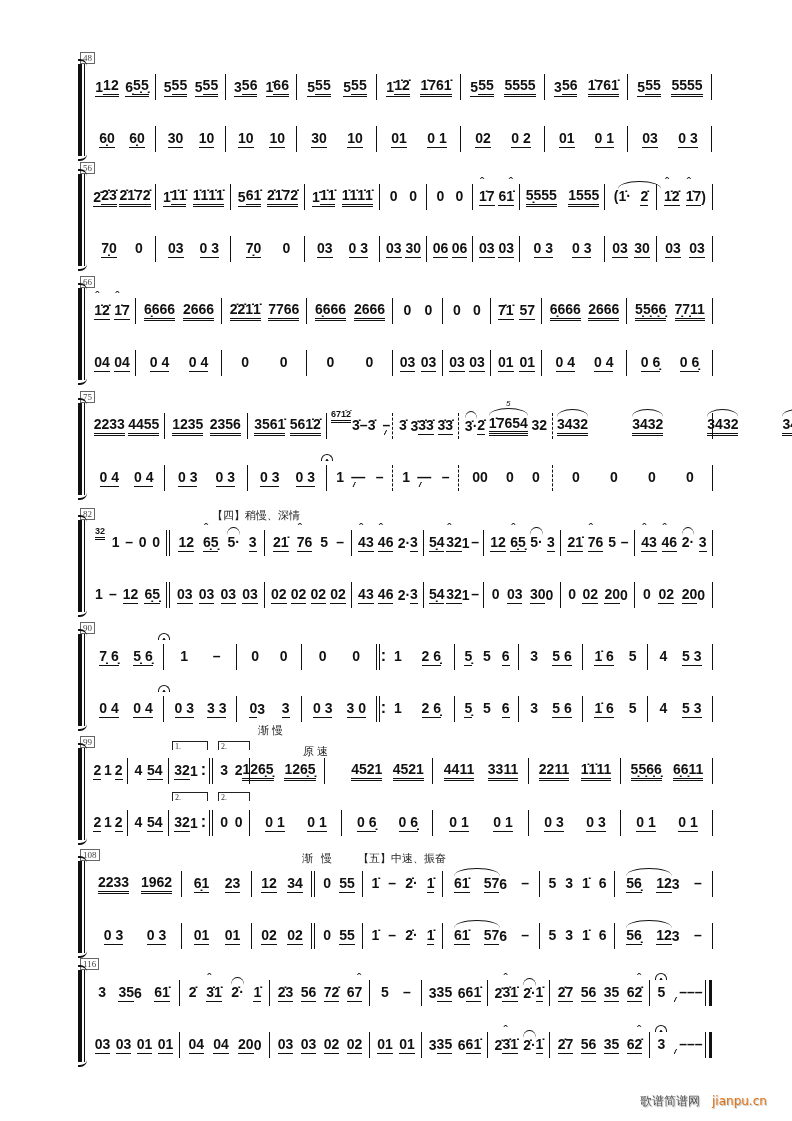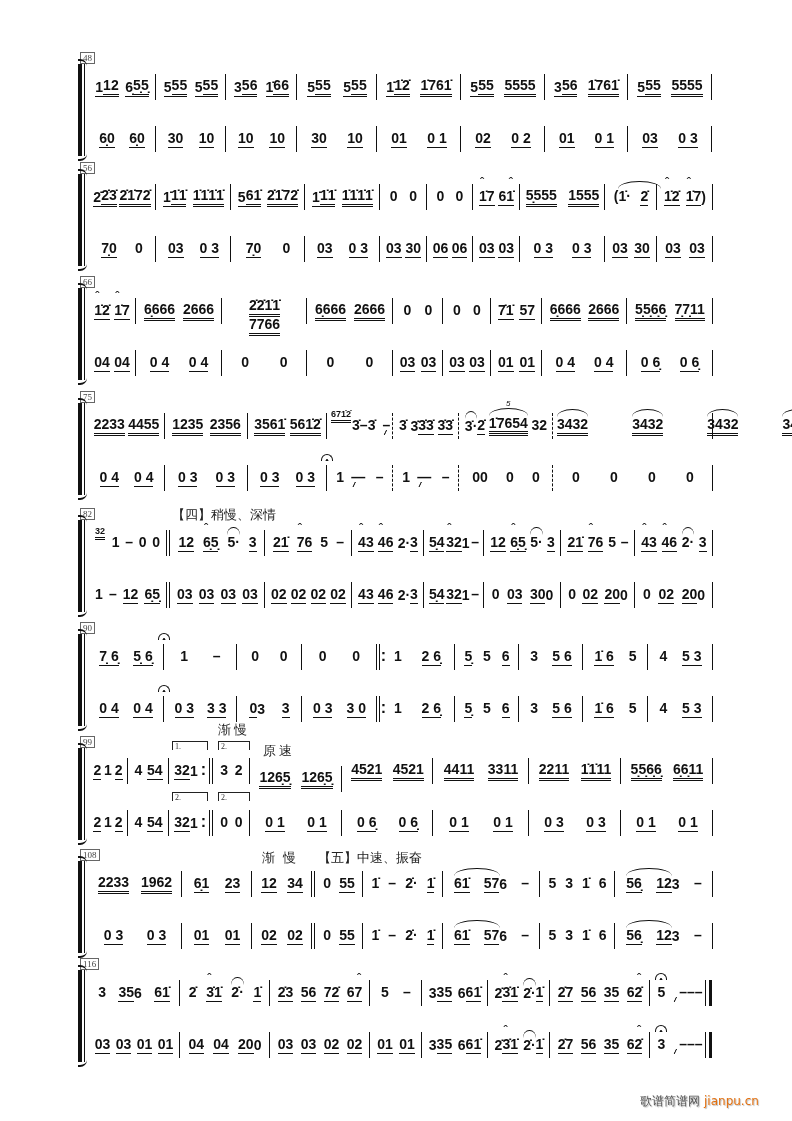--- a/index.html
+++ b/index.html
@@ -58,37 +58,37 @@
   .grace[data-u="2"] { border-bottom:3px double #111; }
 
   .trem { margin-right:7px; }
   .trem::after { content:'///'; position:absolute; right:-9px; bottom:-2px; font-size:7px; letter-spacing:-2px;
                  font-style:italic; font-weight:normal; line-height:7px; }
   .fermata::before { content:''; position:absolute; left:50%; margin-left:-6px; top:-12px; width:10px; height:6px;
                  border:1.3px solid #111; border-bottom:0; border-radius:8px 8px 0 0;
                  background:radial-gradient(circle at 50% 95%, #111 1.2px, transparent 1.7px); }
 
   .overlay { position:absolute; left:0; top:0; width:792px; height:1121px; pointer-events:none; }
-  .anno { position:absolute; font-size:13px; line-height:14px; white-space:nowrap; color:#222;
-          font-family:Liberation Serif, serif; }
+  .anno { position:absolute; font-size:11px; line-height:14px; white-space:nowrap; color:#222;
+          font-family:Liberation Serif, serif;margin-left:40px; }
   .anno-section4 { left:172px; top:508px; }
   .anno-rit99 { left:218px; top:723px; letter-spacing:3px; }
   .anno-atempo99 { left:263px; top:744px; letter-spacing:3px; }
   .anno-rit108 { left:262px; top:851px; letter-spacing:8px; }
   .anno-section5 { left:318px; top:851px; }
   .volta { position:absolute; height:9px; border-top:1px solid #222; border-left:1px solid #222; border-right:1px solid #222;
            font-family:"Liberation Serif", serif; font-size:8px; line-height:9px; padding-left:2px; box-sizing:border-box; color:#333; }
   .volta-u1 { left:172px; top:741px; width:36px; }
   .volta-u2 { left:218px; top:741px; width:32px; }
   .volta-l1 { left:172px; top:792px; width:36px; }
   .volta-l2 { left:218px; top:792px; width:32px; }
 
   .watermark { position:absolute; left:640px; top:1094px; font-size:12px; line-height:14px; color:#555;
                font-family:"DejaVu Sans", sans-serif; text-shadow:1px 1px 1px #bbb; white-space:nowrap; }
-  .watermark .domain { color:#e3700f; margin-left:4px; }
+  .watermark .domain { color:#e3700f; margin-left:12px; }
 </style>
 </head>
 <body>
 
 <div id="page">
   <div id="score">
       <div class="system" style="top: 52px;">
         <div class="sys-num">48</div>
         <div class="bracket">
           <span class="br-top"></span>
@@ -432,21 +432,21 @@
             </span>
           </div>
           <div class="measure bar-single" style="left: 136px; width: 86px;">
             <span class="beat">
               <span class="note-group" data-u="2"><span class="txt">6̣666</span></span>
             </span>
             <span class="beat">
               <span class="note-group" data-u="2"><span class="txt">2666</span></span>
             </span>
           </div>
-          <div class="measure bar-single" style="left: 222px; width: 85px; flex-direction: column;">
+          <div class="measure bar-single" style="left: 222px; width: 85px;">
             <span class="beat">
               <span class="note-group" data-u="2"><span class="txt">2̇2̇1̇1̇</span></span>
             </span>
             <span class="beat">
               <span class="note-group" data-u="2"><span class="txt">7766</span></span>
             </span>
           </div>
           <div class="measure bar-single" style="left: 307px; width: 86px;">
             <span class="beat">
               <span class="note-group" data-u="2"><span class="txt">6̣666</span></span>
@@ -1143,21 +1143,21 @@
             </span>
           </div>
           <div class="measure bar-single" style="left: 213px; width: 37px;">
             <span class="beat">
               <span class="note-group" data-u="0"><span class="txt">3</span></span>
             </span>
             <span class="beat">
               <span class="note-group" data-u="0"><span class="txt">2</span></span>
             </span>
           </div>
-          <div class="measure bar-single" style="left: 250px; width: 92px; margin-top: 8px;">
+          <div class="measure bar-single" style="left: 233px; width: 92px;">
             <span class="beat">
               <span class="note-group" data-u="2"><span class="txt">126̣5̣</span></span>
             </span>
             <span class="beat">
               <span class="note-group" data-u="2"><span class="txt">126̣5̣</span></span>
             </span>
           </div>
           <div class="measure bar-single" style="left: 342px; width: 91px;">
             <span class="beat">
               <span class="note-group" data-u="2"><span class="txt">4521</span></span>

